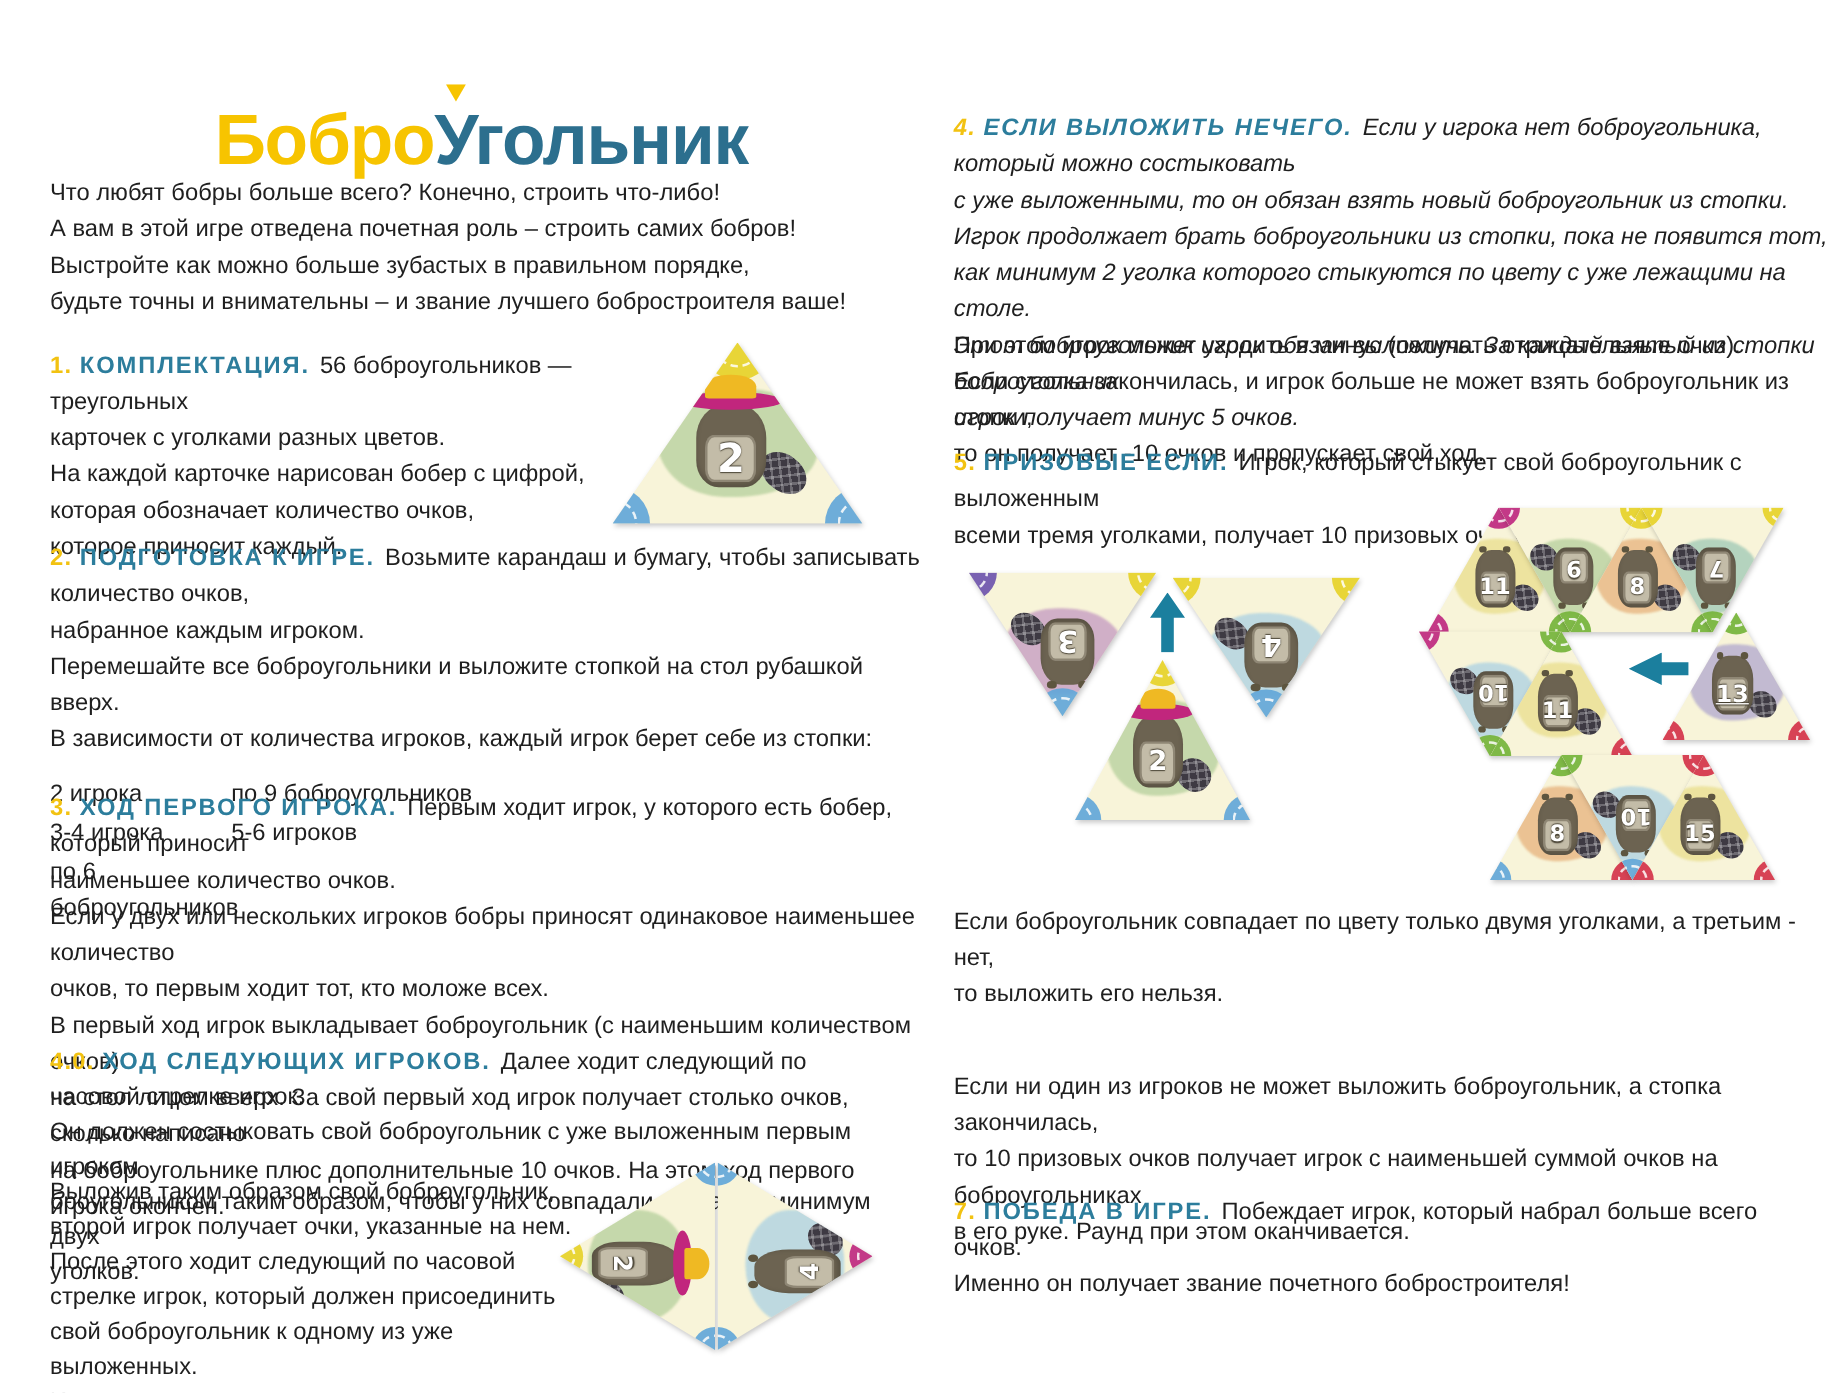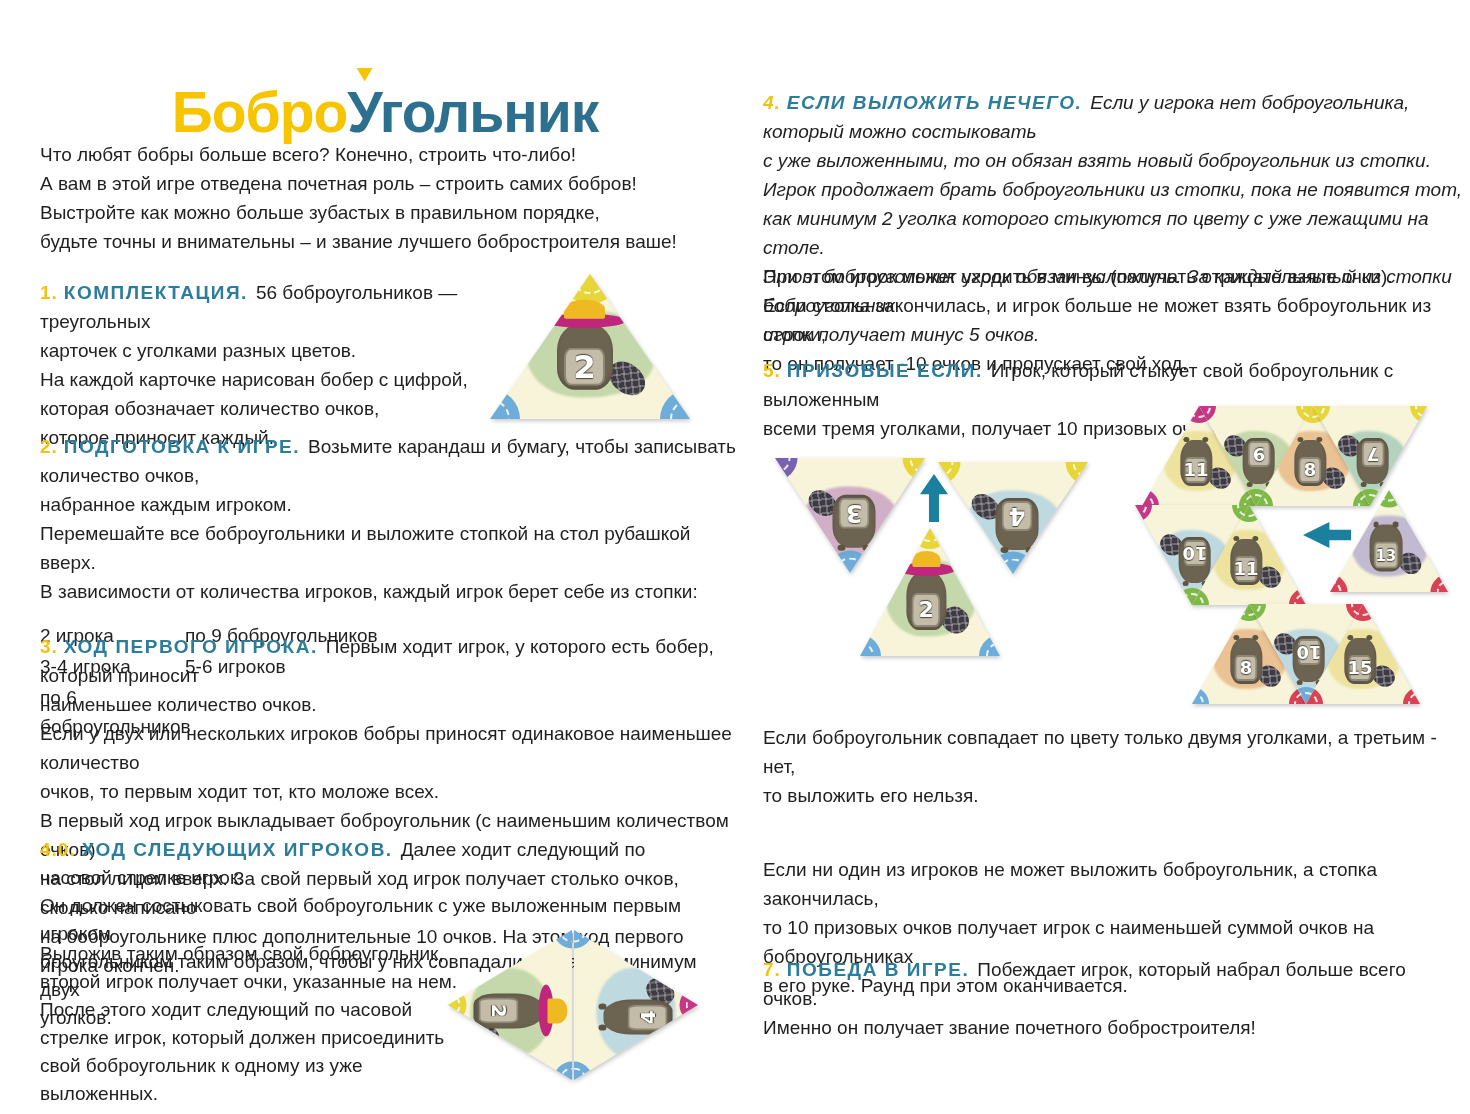--- a/index.html
+++ b/index.html
@@ -534,21 +534,21 @@
           </div>
           <div class="corner" style="height: 35px; width: 35px; left: 100%; top: 100%; background: rgb(212, 52, 75);">
             <div class="cring"></div>
           </div>
           <div class="beaver" style="transform: translate(-50%, -50%) rotate(0deg);">
             <div class="bv-tail"></div>
             <div class="bv-body">
               <div class="bv-ear e1"></div>
               <div class="bv-ear e2"></div>
               <div class="bv-belly">
-                <span class="bv-num" style="font-size: 15px;">13</span>
+                <span class="bv-num" style="font-size: 19px; text-decoration: underline;">13</span>
               </div>
             </div>
           </div>
         </div>
       </div>
       <div class="arrow arrow-left" style="left: 178px; top: 120px; width: 48px; height: 26px; background: rgb(27, 127, 158);"></div>
     </div>
 
 </div>
 

